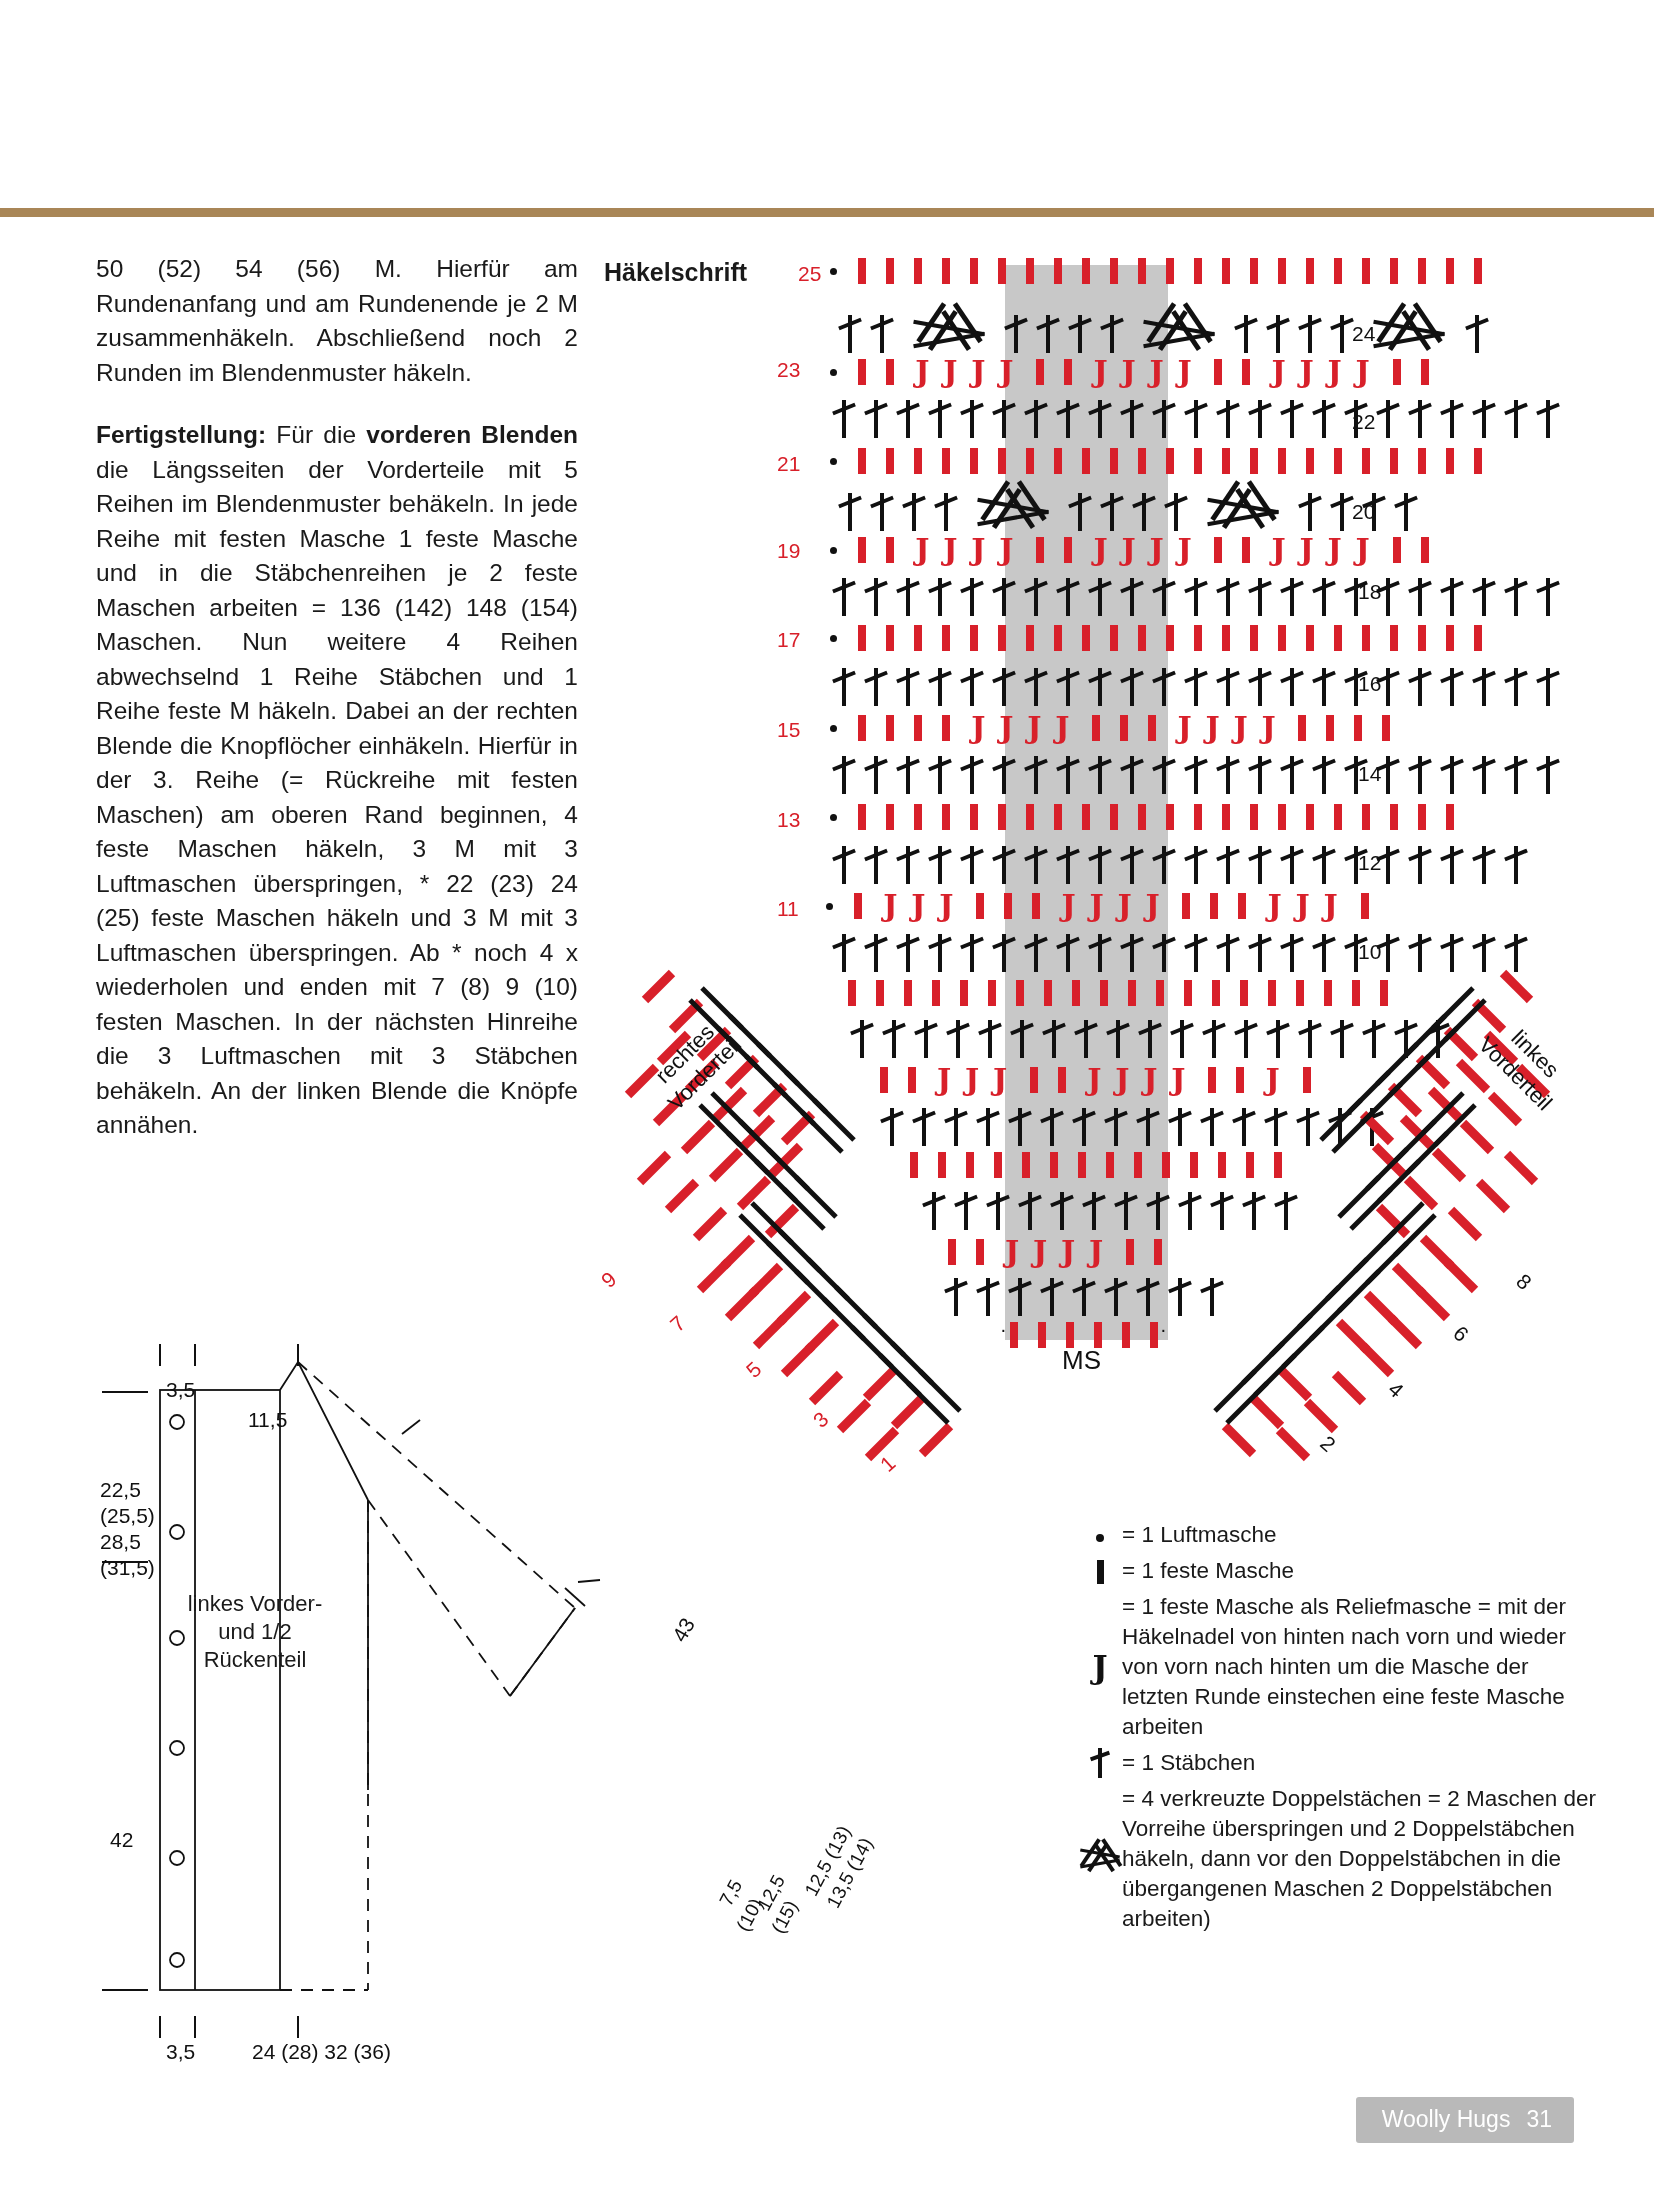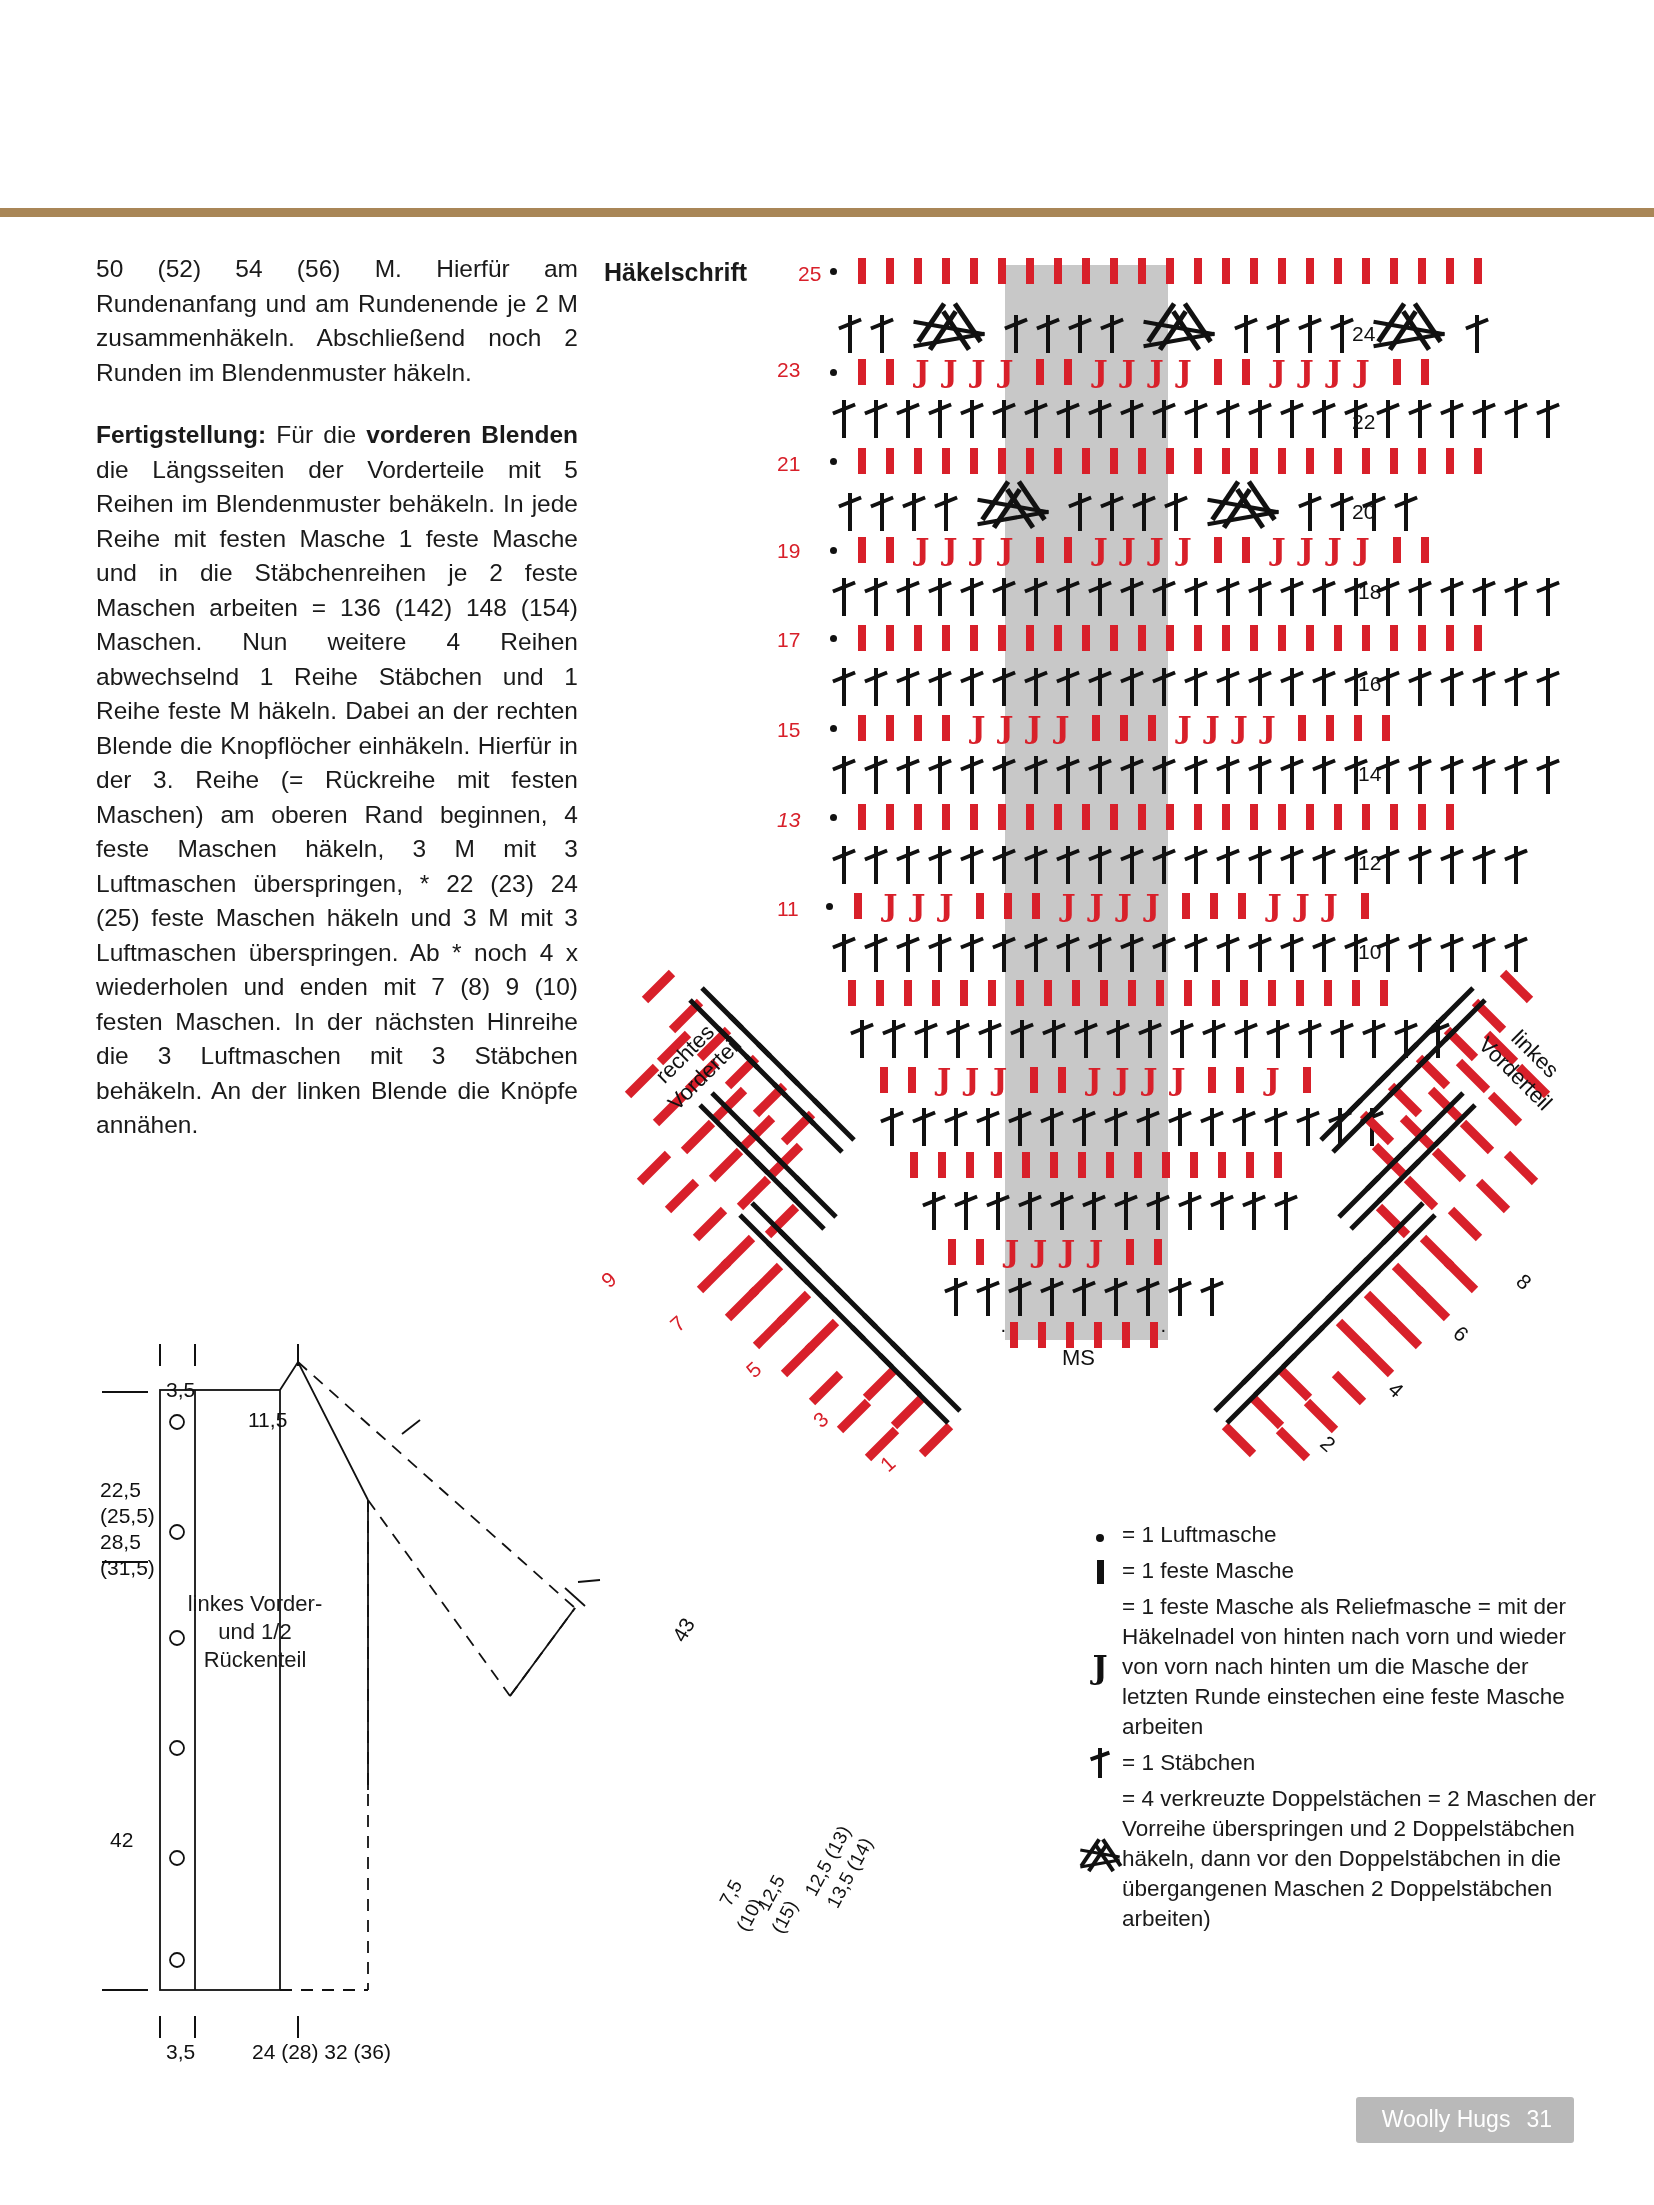--- a/index.html
+++ b/index.html
@@ -56,21 +56,21 @@
     left: 1005px;
     top: 265px;
     width: 163px;
     height: 1075px;
     background: #c8c8c8;
   }
   .ms-label {
     position: absolute;
     left: 1062px;
     top: 1345px;
-    font-size: 22px;
+    font-size: 26px;
     color: #111;
   }
   .ms-tick {
     position: absolute;
     font-size: 20px;
     color: #111;
   }
 
   
   .row {
@@ -313,21 +313,21 @@
   <div class="ms-label">MS</div>
   <div class="ms-tick" style="left:1000px; top:1318px;">·</div>
   <div class="ms-tick" style="left:1160px; top:1318px;">·</div>
 
   <div class="rn" style="left:798px; top:262px;">25</div>
   <div class="rn" style="left:777px; top:358px;">23</div>
   <div class="rn" style="left:777px; top:452px;">21</div>
   <div class="rn" style="left:777px; top:539px;">19</div>
   <div class="rn" style="left:777px; top:628px;">17</div>
   <div class="rn" style="left:777px; top:718px;">15</div>
-  <div class="rn" style="left:777px; top:808px;font-style:italic;">13</div>
+  <div class="rn" style="left:777px; top:808px;">13</div>
   <div class="rn" style="left:777px; top:897px;">11</div>
   <div class="rn" style="left:603px; top:1268px; transform:rotate(-42deg);">9</div>
   <div class="rn" style="left:672px; top:1312px; transform:rotate(-42deg);">7</div>
   <div class="rn" style="left:748px; top:1358px; transform:rotate(-42deg);">5</div>
   <div class="rn" style="left:815px; top:1408px; transform:rotate(-42deg);">3</div>
   <div class="rn" style="left:882px; top:1452px; transform:rotate(-42deg);">1</div>
 
   <div class="rn blk" style="left:1352px; top:322px;">24</div>
   <div class="rn blk" style="left:1352px; top:410px;">22</div>
   <div class="rn blk" style="left:1352px; top:500px;">20</div>

